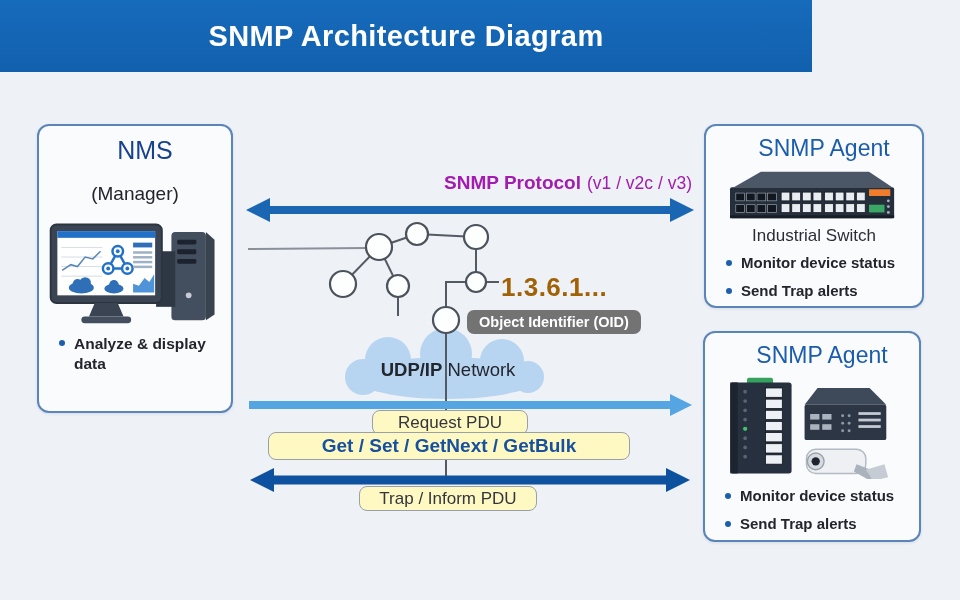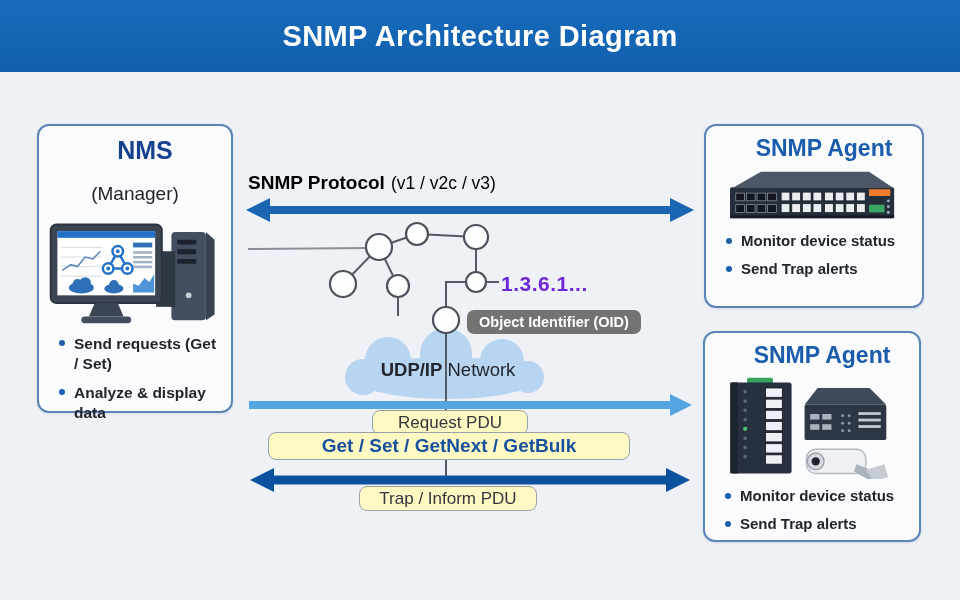--- a/index.html
+++ b/index.html
@@ -4,48 +4,48 @@
 <style>
   html,body{margin:0;padding:0;}
   body{
     width:960px;height:600px;position:relative;overflow:hidden;
     background:#eef1f6;
     font-family:"Liberation Sans","DejaVu Sans",sans-serif;
     -webkit-font-smoothing:antialiased;
   }
   
   .titlebar{
-    position:absolute;left:0;top:0;width:960px;height:72px;
+    position:absolute;left:0;top:0;width:812px;height:72px;
     background:linear-gradient(180deg,#176bbb 0%,#1160ae 100%);
     display:flex;align-items:center;justify-content:center;
   }
   .titlebar h1{
     margin:0;color:#ffffff;font-size:29px;font-weight:700;letter-spacing:.4px;
   }
   
   .card{
     position:absolute;background:#fafbfd;border:2px solid #5b84b8;border-radius:12px;
     box-shadow:0 1px 3px rgba(40,70,120,.12);box-sizing:border-box;text-align:center;
   }
-  .card-title{font-weight:700;color:#1b5cad;margin-left:20px;}
+  .card-title{font-weight:400;color:#1b5cad;margin-left:20px;}
   .nms-title{font-size:25px;color:#15418f;margin-top:10px;}
   .nms-sub{font-size:19px;color:#23252c;margin-top:18px;text-align:center;}
   .agent-title{font-size:23px;margin-top:9px;}
   .device-label{font-size:17px;color:#2a2d34;margin-top:2px;}
   ul.bullets{list-style:none;margin:8px 0 0 0;padding:0 10px 0 20px;text-align:left;}
   ul.bullets li{display:flex;gap:9px;margin-bottom:9px;color:#23252c;font-weight:bold;}
   .nms-bullets li{font-size:15.5px;line-height:1.3;}
   .agent-bullets li{font-size:15px;line-height:1.25;margin-bottom:8px;}
   .dot{flex:0 0 auto;width:6px;height:6px;border-radius:50%;background:#1c5fad;margin-top:6px;}
   
   .abs{position:absolute;box-sizing:border-box;}
-  .proto-label{left:248px;top:172px;width:444px;text-align:left;color:#000000;font-size:19px;}
+  .proto-label{left:248px;top:172px;width:444px;text-align:right;color:#a21caf;font-size:19px;}
   .proto-label .b{font-weight:700;}
   .proto-label .v{font-weight:400;font-size:17.5px;margin-left:6px;}
-  .oid-value{left:501px;top:272px;font-size:21px;font-weight:600;color:#6d28d9;letter-spacing:.5px;}
+  .oid-value{left:501px;top:272px;font-size:26px;font-weight:600;color:#a16207;letter-spacing:.5px;}
   .oid-badge{
     left:467px;top:310px;background:#737373;color:#fff;font-size:14.5px;font-weight:600;
     padding:4px 12px;border-radius:7px;white-space:nowrap;
   }
   .cloud-label{left:352px;top:359px;width:192px;text-align:center;font-size:18.5px;color:#23262e;white-space:nowrap;}
   .cloud-label .b{font-weight:700;text-align:center;}
   .pdu-box{
     background:#fef9c3;border:1.5px solid #9aa0a8;border-radius:8px;
     display:flex;align-items:center;justify-content:center;white-space:nowrap;
   }
@@ -188,24 +188,20 @@
     <circle cx="30" cy="76" r="5" fill="#2f6fb8"></circle>
       <circle cx="38" cy="75" r="6" fill="#2f6fb8"></circle>
     <ellipse cx="68" cy="81" rx="10" ry="5" fill="#2f6fb8"></ellipse>
     <circle cx="68" cy="77" r="5" fill="#2f6fb8"></circle>
 
     <polygon points="48,96 72,96 78,110 42,110" fill="#3a4452"></polygon>
     <rect x="34" y="110" width="52" height="7" rx="3.5" fill="#434e5e"></rect>
   </svg>
 
   <ul class="bullets nms-bullets">
-    <li>
-        <span class="dot"></span>
-        <span>Send requests (Get / Set)</span>
-      </li>
     <li>
         <span class="dot"></span>
         <span>Analyze &amp; display data</span>
       </li>
   </ul>
 </section>
 
 <section class="card" style="left:704px;top:124px;width:220px;height:184px;">
   <div class="card-title agent-title">SNMP Agent</div>
 
@@ -245,20 +241,21 @@
     </g>
     <rect x="152" y="22" width="22" height="7" fill="#ef7d2c"></rect>
     <rect x="152" y="38" width="16" height="8" fill="#3aa864"></rect>
     <g fill="#aab3bd">
       <circle cx="172" cy="34" r="1.5"></circle>
         <circle cx="172" cy="40" r="1.5"></circle>
         <circle cx="172" cy="46" r="1.5"></circle>
     </g>
   </svg>
 
+  <div class="device-label">Industrial Switch</div>
 
   <ul class="bullets agent-bullets">
     <li>
         <span class="dot"></span>
         <span>Monitor device status</span>
       </li>
     <li>
         <span class="dot"></span>
         <span>Send Trap alerts</span>
       </li>

